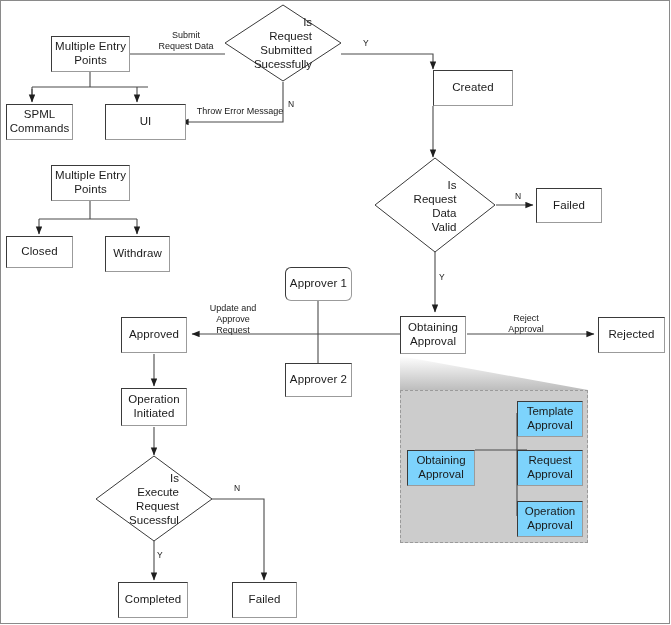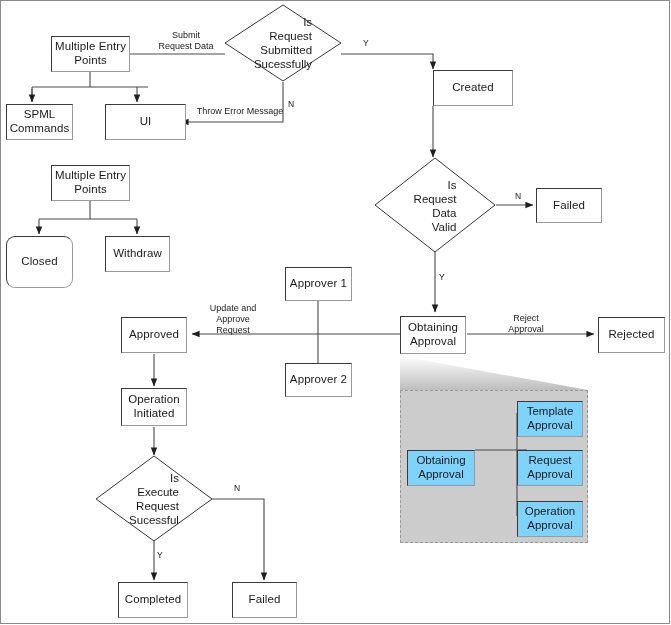--- a/index.html
+++ b/index.html
@@ -94,27 +94,27 @@
   <div class="nodebox" style="left: 6px; top: 104px; width: 67px; height: 36px; white-space: pre-line;">SPML
 Commands</div>
 
   <div class="nodebox" style="left:105px;top:104px;width:81px;height:36px;">UI</div>
 
   <div class="nodebox" style="left:393px;top:70px;width:80px;height:36px;margin-left:40px;">Created</div>
 
   <div class="nodebox" style="left: 51px; top: 165px; width: 79px; height: 36px; white-space: pre-line;">Multiple Entry
 Points</div>
 
-  <div class="nodebox" style="left:6px;top:236px;width:67px;height:52px;border-radius:9px;">Closed</div>
+  <div class="nodebox" style="left:6px;top:236px;width:67px;height:32px;">Closed</div>
 
   <div class="nodebox" style="left:105px;top:236px;width:65px;height:36px;">Withdraw</div>
 
   <div class="nodebox" style="left:536px;top:188px;width:66px;height:35px;">Failed</div>
 
-  <div class="nodebox" style="left:285px;top:267px;width:67px;height:34px;">Approver 1</div>
+  <div class="nodebox" style="left:285px;top:267px;width:67px;height:34px;border-radius:6px;">Approver 1</div>
 
   <div class="nodebox" style="left:285px;top:363px;width:67px;height:34px;">Approver 2</div>
 
   <div class="nodebox" style="left:121px;top:317px;width:66px;height:36px;">Approved</div>
 
   <div class="nodebox" style="left: 400px; top: 316px; width: 66px; height: 38px; white-space: pre-line;">Obtaining
 Approval</div>
 
   <div class="nodebox" style="left:598px;top:317px;width:67px;height:36px;">Rejected</div>
 

